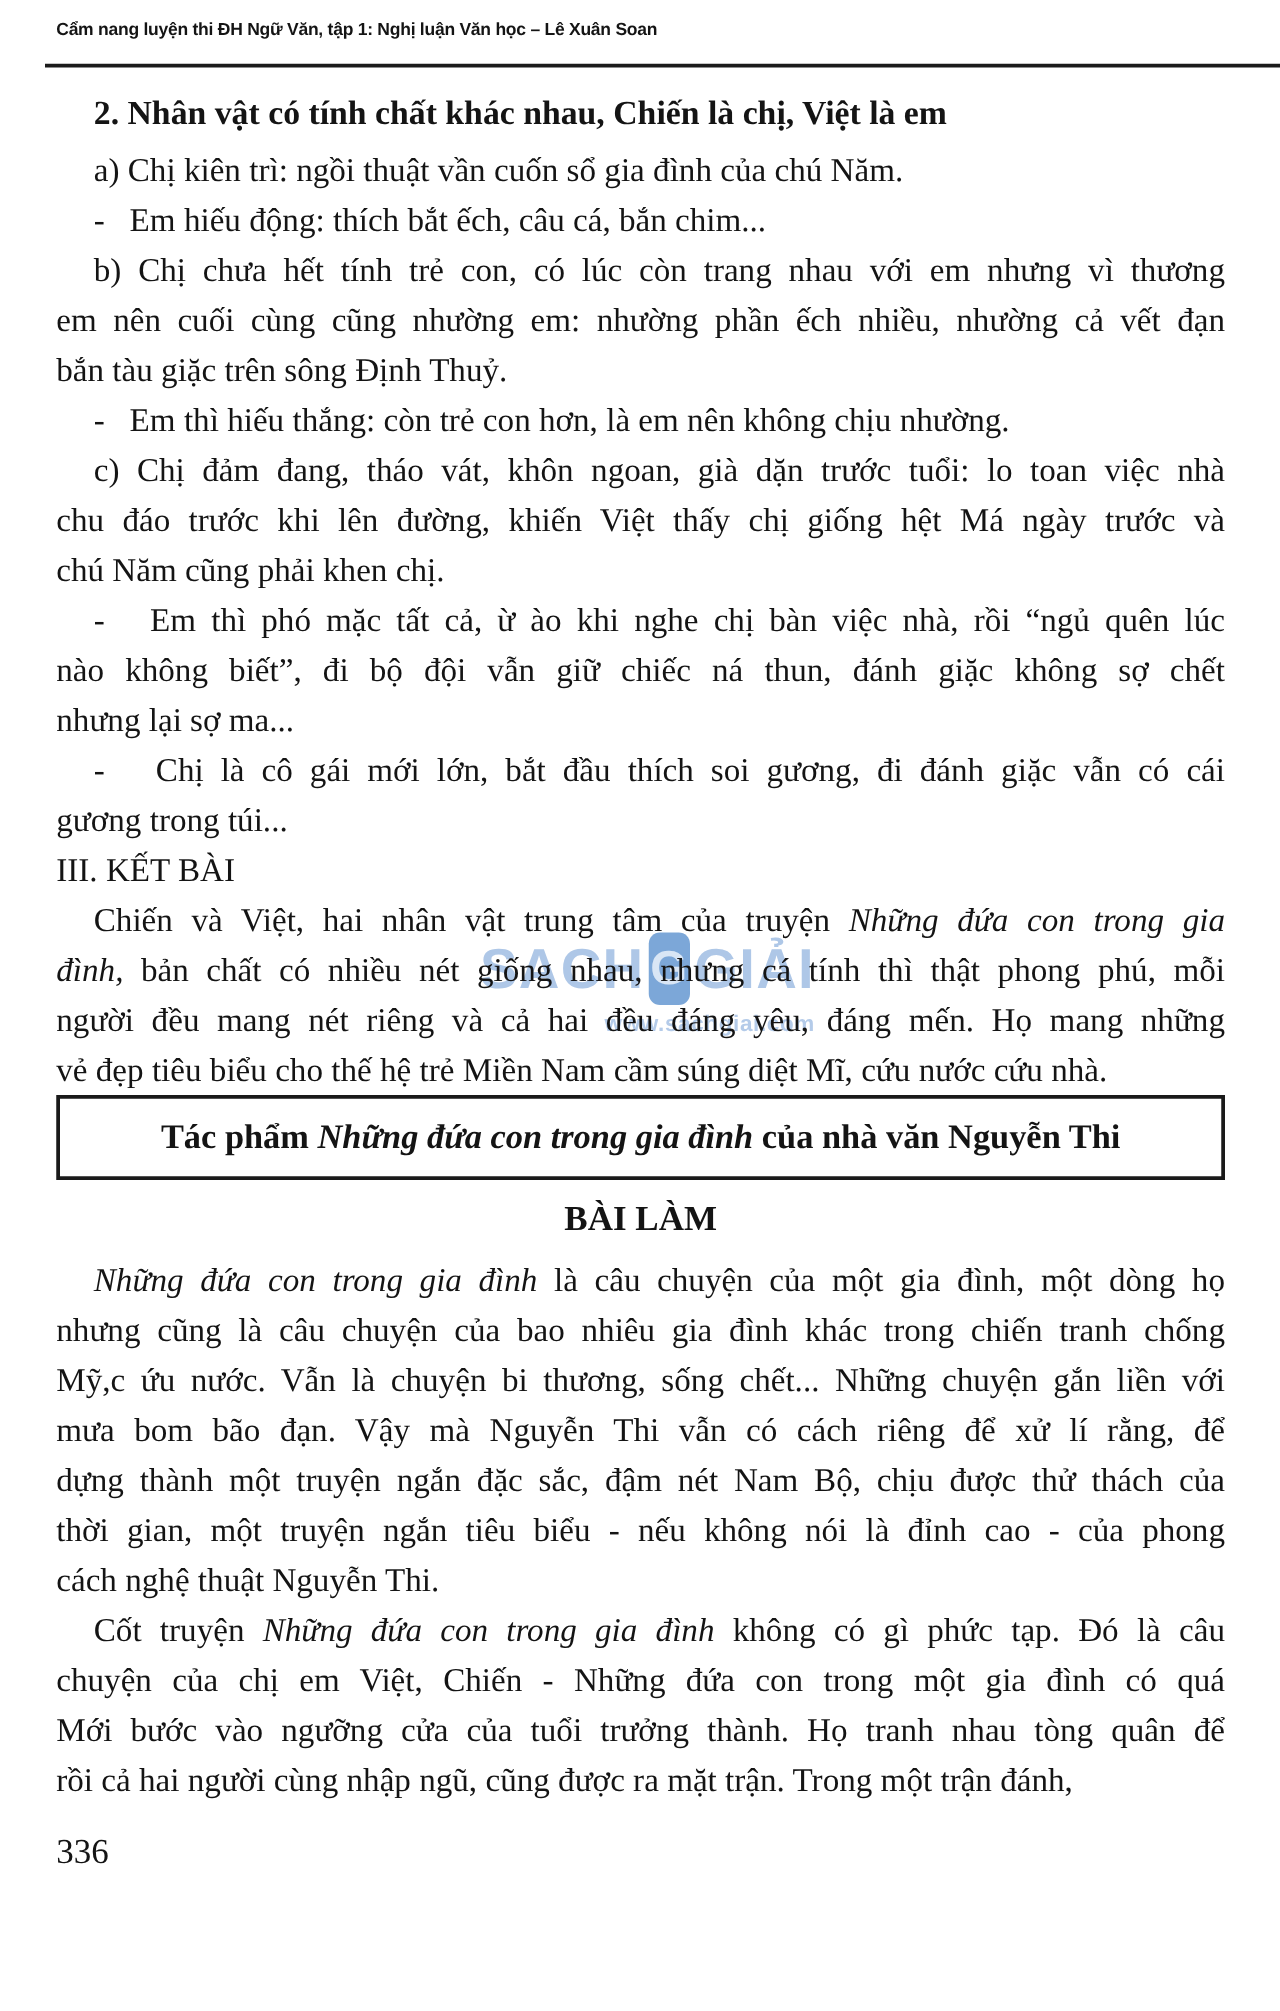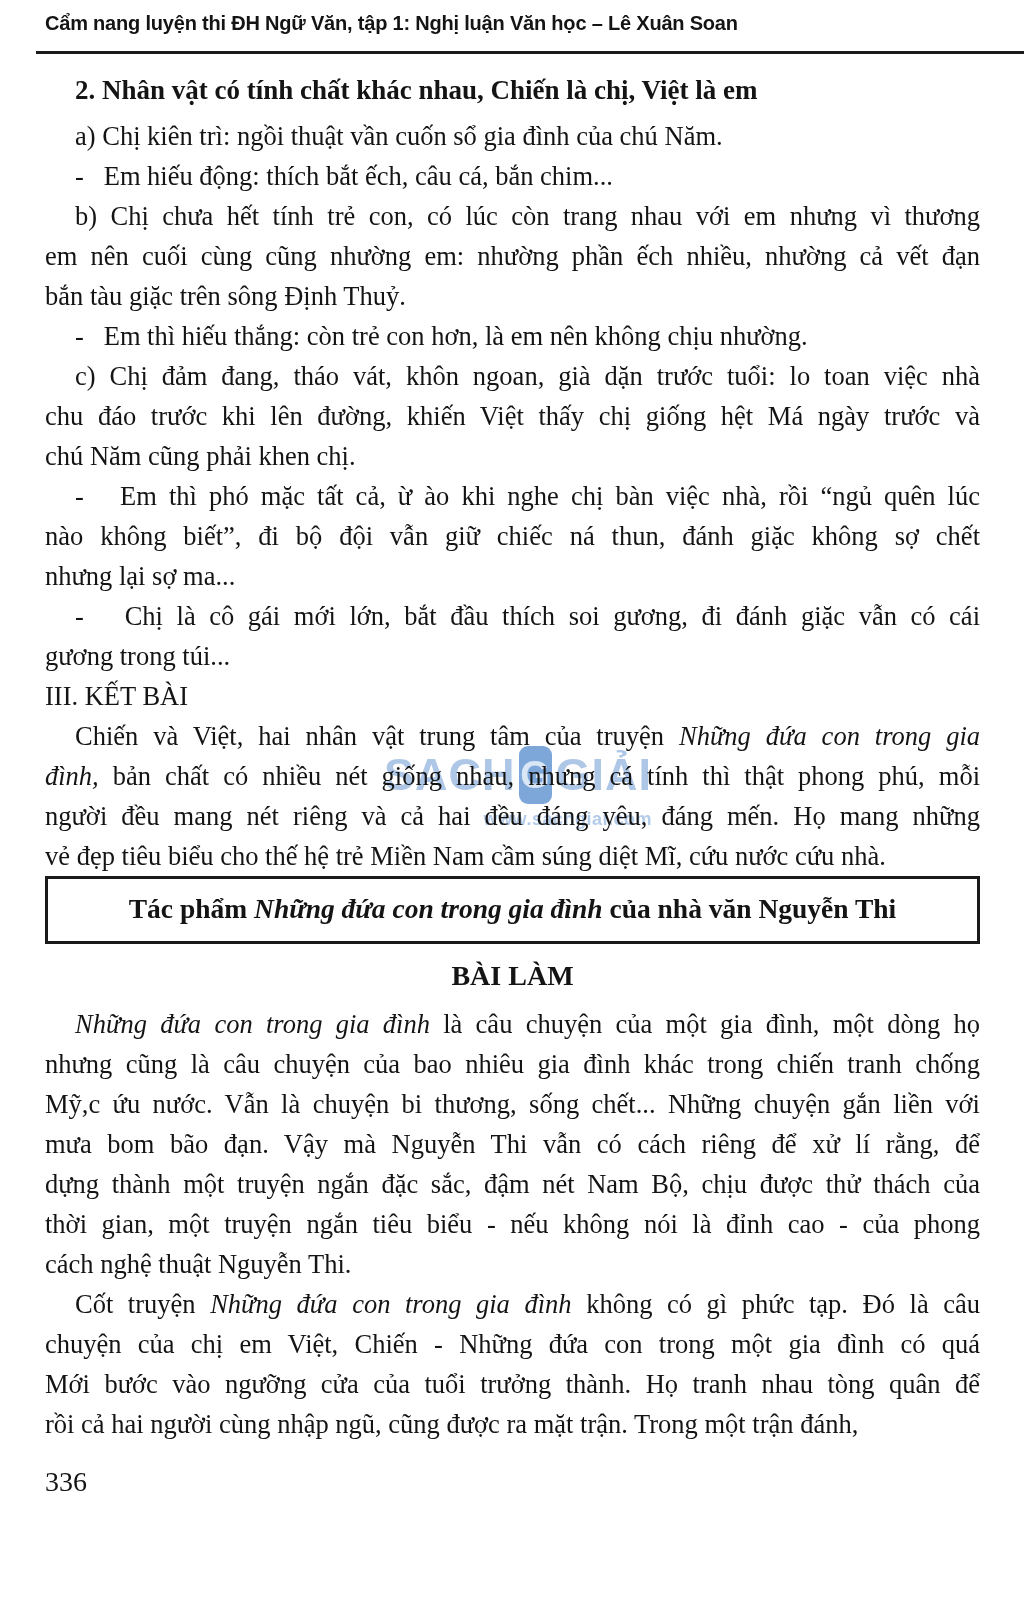--- a/index.html
+++ b/index.html
@@ -12,21 +12,21 @@
     overflow:hidden;
   }
   .page{
     position:relative;
     z-index:1;
     padding:8px 44px 0 45px;
   }
   .running-header{
     font-family:"Liberation Sans", sans-serif;
     font-weight:bold;
-    font-size:20px;
+    font-size:14px;
     letter-spacing:-0.2px;
     line-height:30px;
     white-space:nowrap;
   }
   .header-rule{
     height:3px;
     background:#1b1b1b;
     margin:13px -44px 0 -9px;
   }
   .body-text{

